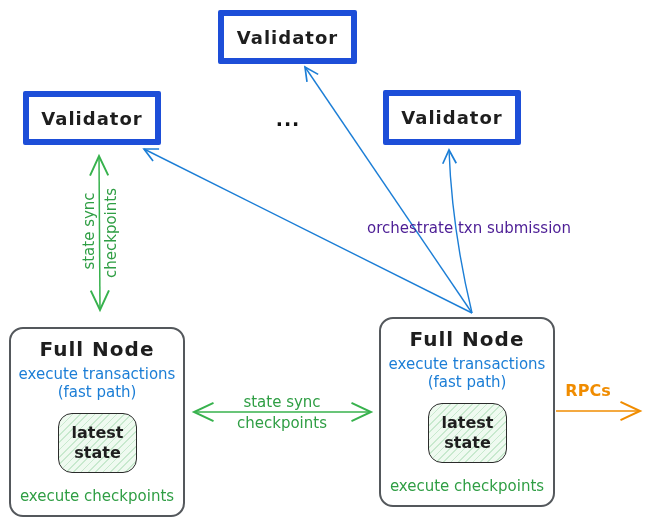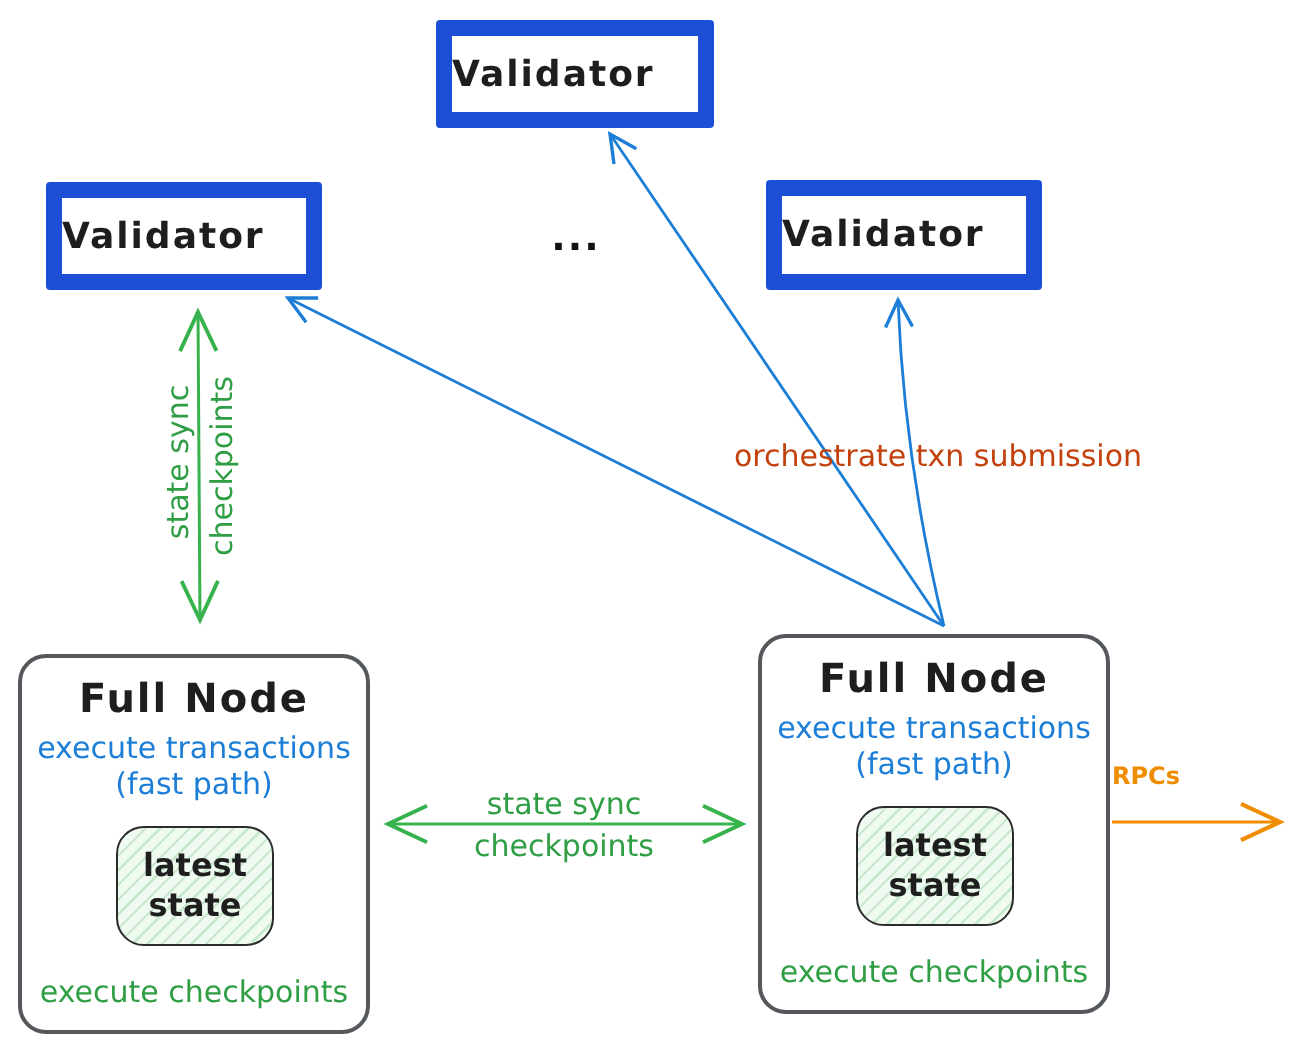--- a/index.html
+++ b/index.html
@@ -3,22 +3,22 @@
 <meta charset="utf-8">
 <style>
   html,body{margin:0;padding:0;background:#ffffff;}
   #canvas{
     position:relative;width:651px;height:526px;background:#ffffff;overflow:hidden;
     font-family:"DejaVu Sans",sans-serif;color:#1e1e1e;
   }
   #arrows{position:absolute;left:0;top:0;z-index:1;}
   .box{position:absolute;background:#ffffff;z-index:2;box-sizing:border-box;}
   .validator{
-    border:8px solid #1d4ed8;border-radius:2px;
-    display:flex;align-items:center;justify-content:flex-start;
+    border:6px solid #1d4ed8;border-radius:2px;
+    display:flex;align-items:center;justify-content:center;
     font-size:18px;font-weight:600;letter-spacing:1px;
   }
   .fullnode{
     border:2px solid #54585c;border-radius:14px;
   }
   .fn-title{position:absolute;left:0;right:0;top:8px;text-align:center;
     font-size:20px;font-weight:600;letter-spacing:1px;}
   .fn-blue1{position:absolute;left:0;right:0;top:36px;text-align:center;
     font-size:15px;font-weight:500;color:#1c7ed6;}
   .fn-blue2{position:absolute;left:0;right:0;top:54px;text-align:center;
@@ -29,23 +29,23 @@
     position:absolute;left:47px;top:84px;width:79px;height:60px;
     border:1.6px solid #2b2b2b;border-radius:14px;box-sizing:border-box;
     background:repeating-linear-gradient(135deg,#effaf0 0px,#effaf0 4px,#c8e9ce 4px,#c8e9ce 5.2px);
     display:flex;flex-direction:column;align-items:center;justify-content:center;
     font-size:16px;font-weight:600;line-height:20px;color:#1e1e1e;
   }
   .lbl{position:absolute;z-index:3;font-weight:500;}
   .lbl-ellipsis{left:268px;top:108px;width:40px;text-align:center;
     font-size:19px;font-weight:700;letter-spacing:1px;color:#111;}
   .lbl-orch{left:349px;top:219px;width:240px;text-align:center;
-    font-size:15px;color:#c2410c;}
-  .lbl-rpcs{left:556px;top:381px;width:64px;
-    font-size:12px;font-weight:700;color:#f08c00;}
+    font-size:15px;color:#4c1d95;}
+  .lbl-rpcs{left:556px;top:381px;width:64px;text-align:center;
+    font-size:16px;font-weight:700;color:#f08c00;}
   .lbl-vss1{left:39px;top:222px;width:100px;text-align:center;font-size:15px;
     color:#2f9e44;transform:rotate(-90deg);}
   .lbl-vss2{left:61px;top:224px;width:100px;text-align:center;font-size:15px;
     color:#2f9e44;transform:rotate(-90deg);}
   .lbl-hss1{left:222px;top:393px;width:120px;text-align:center;font-size:15px;color:#2f9e44;}
   .lbl-hss2{left:222px;top:414px;width:120px;text-align:center;font-size:15px;color:#2f9e44;}
 </style>
 </head>
 <body>
 

